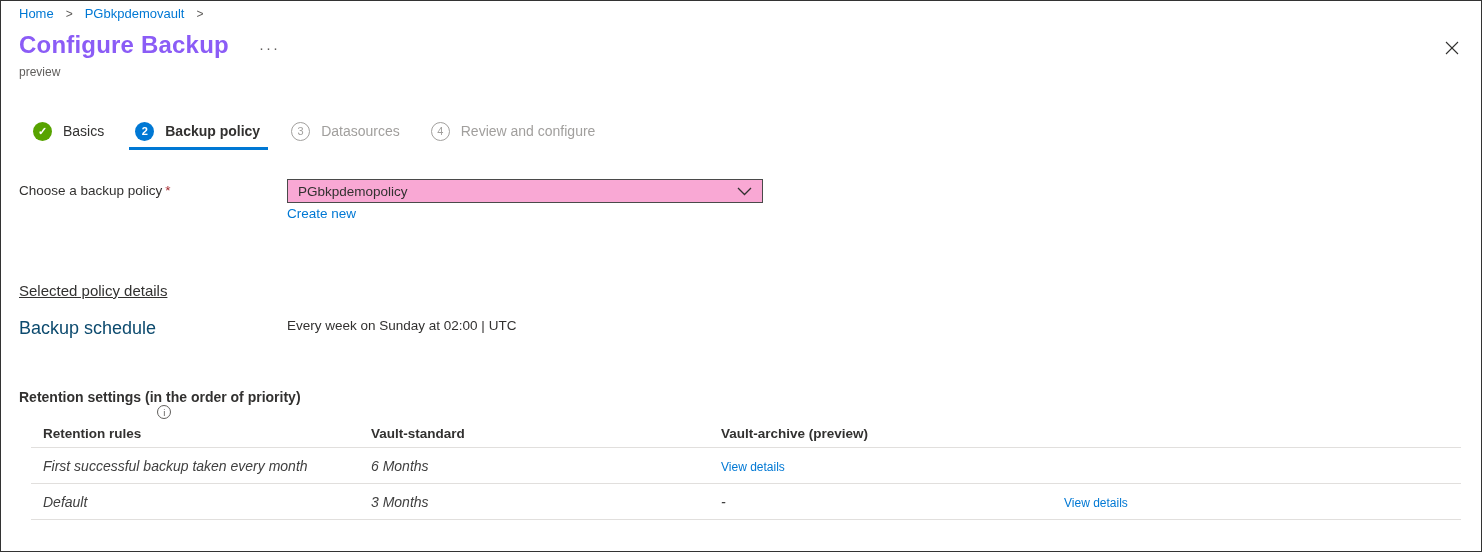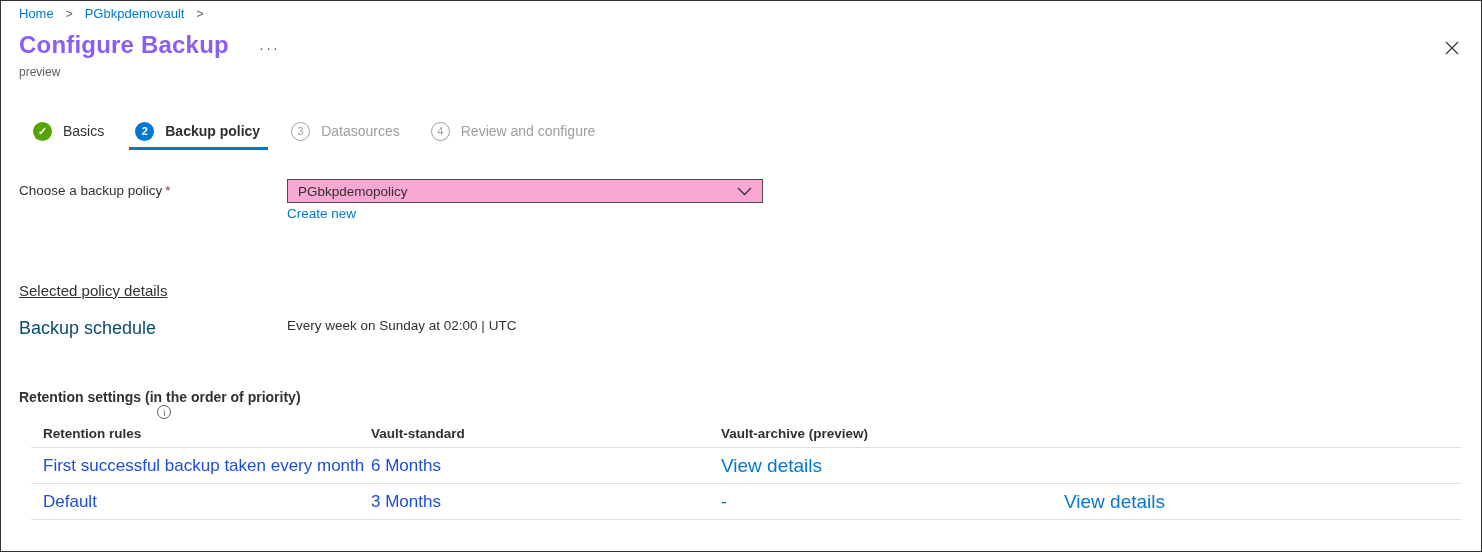--- a/index.html
+++ b/index.html
@@ -74,22 +74,22 @@
   
   .table { position: absolute; left: 30px; top: 418px; width: 1430px; }
   .trow { display: flex; align-items: center; padding-left: 12px; }
   .thead { height: 29px; border-bottom: 1px solid #e1dfdd; }
   .tbody-row { height: 36px; border-bottom: 1px solid #e1dfdd; }
   .c1 { width: 328px; }
   .c2 { width: 350px; }
   .c3 { width: 343px; }
   .c4 { flex: 1; }
   .th { font-size: 13.5px; font-weight: 700; color: #323130; }
-  .td { font-size: 17px; color: #1d4ed8; }
-  .view-link { color: #0078d4; text-decoration: none; cursor: pointer; font-size: 19px; }
+  .td { font-size: 14px; color: #404040; font-style: italic; }
+  .view-link { color: #0078d4; text-decoration: none; cursor: pointer; font-size: 12px; }
 </style>
 </head>
 <body>
 
 <div id="app">
 
   <div class="breadcrumb">
     <a>Home</a>
     <span class="sep">&gt;</span>
     <a>PGbkpdemovault</a>

